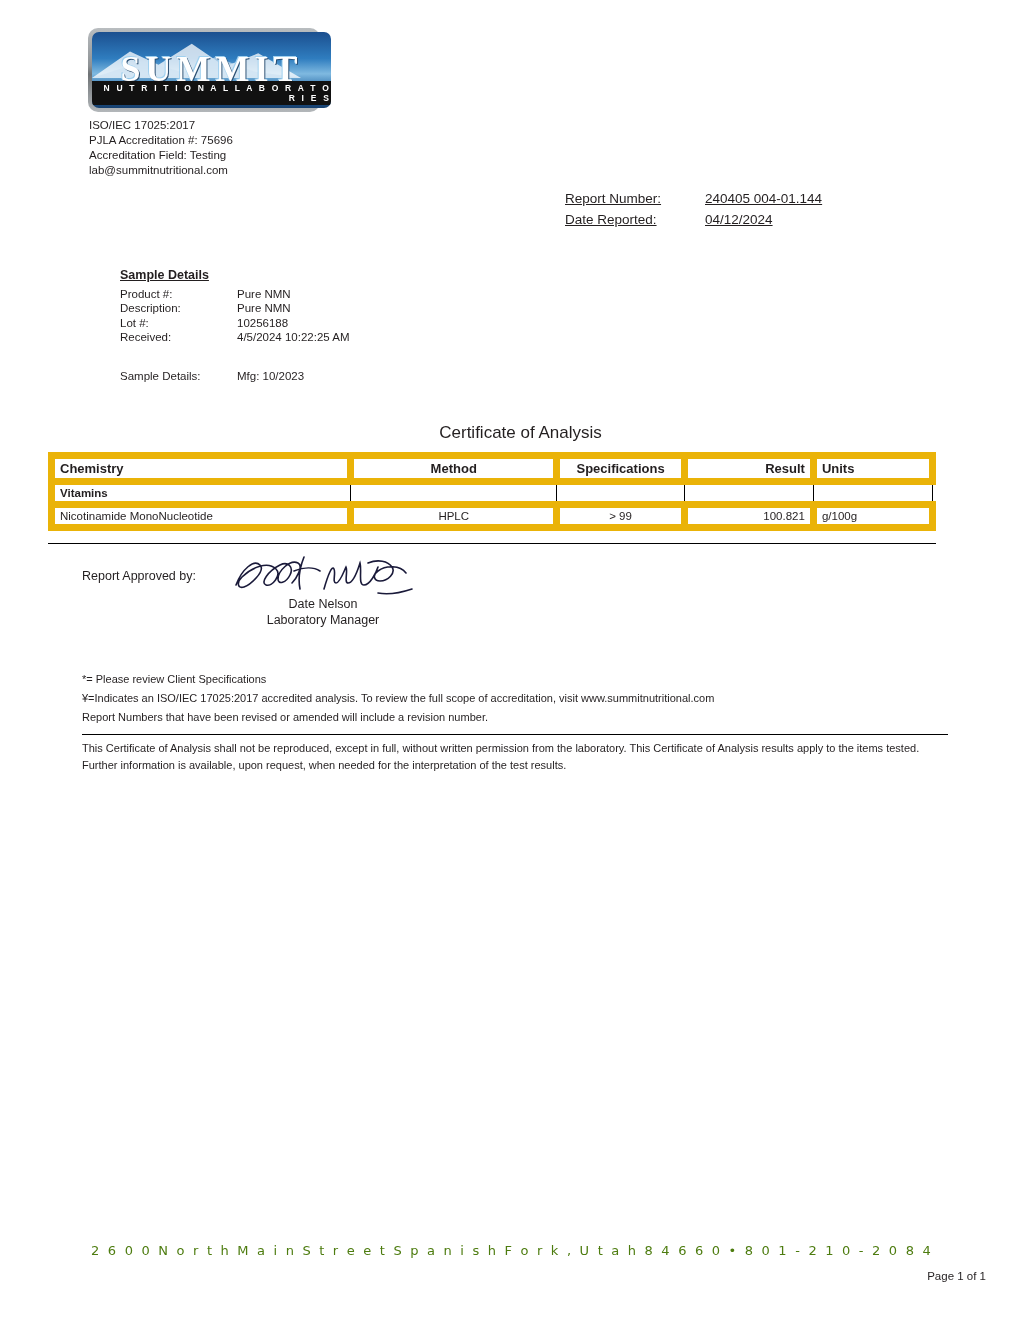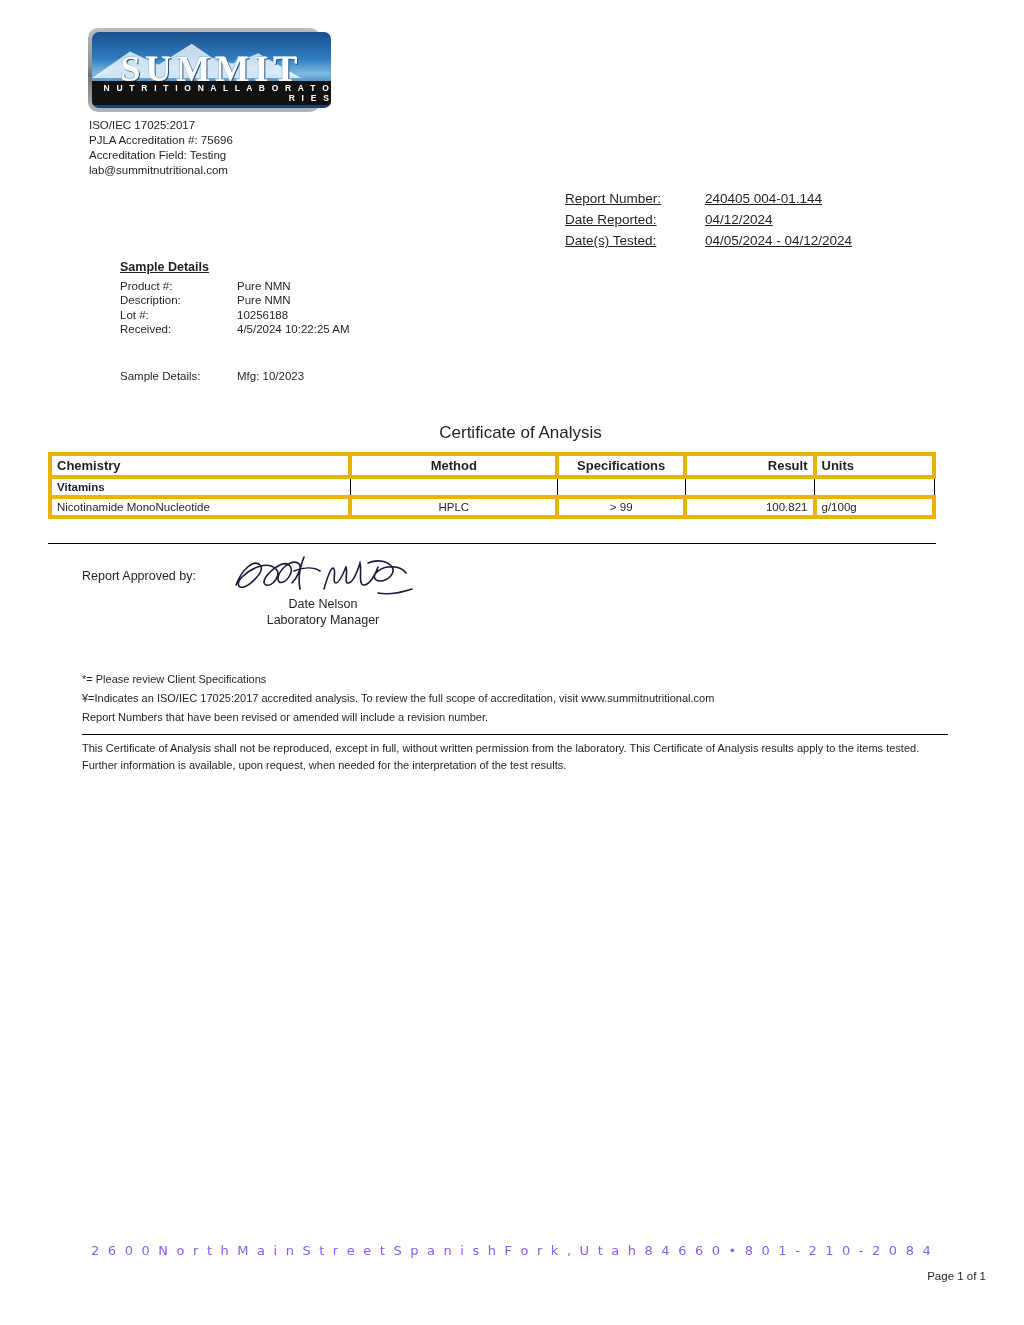--- a/index.html
+++ b/index.html
@@ -105,21 +105,21 @@
   
   .sect-title {
     font-weight: bold;
     font-size: 12.5px;
     text-decoration: underline;
     margin-bottom: 4px;
   }
   .sample-details {
     position: absolute;
     left: 120px;
-    top: 260px;
+    top: 268px;
     font-size: 11.5px;
     line-height: 14.5px;
   }
   .sample-details .row { display: flex; }
   .sample-details .lbl { width: 117px; }
   .sample-extra {
     position: absolute;
     left: 120px;
     top: 369px;
     font-size: 11.5px;
@@ -148,21 +148,21 @@
   
   .results {
     position: absolute;
     left: 48px;
     top: 452px;
     width: 888px;
     border-collapse: collapse;
     font-size: 11.5px;
   }
   .results th, .results td {
-    border: 4px solid #eab308;
+    border: 7px solid #eab308;
     padding: 2px 5px;
     height: 19px;
     box-sizing: border-box;
   }
   .results th {
     text-align: center;
     font-size: 13px;
     font-weight: bold;
   }
   .results .c-analyte { width: 302px; text-align: left; }
@@ -231,21 +231,21 @@
   .disclaimer p { margin: 0; }
 
   
   .footer-address {
     position: absolute;
     left: 0; right: 0;
     top: 1243px;
     text-align: center;
     font-size: 13px;
     letter-spacing: 2.2px;
-    color: #8b5cf6;
+    color: #4d7c0f;
     font-family: "DejaVu Sans", sans-serif;
   }
   .page-num {
     position: absolute;
     right: 38px;
     top: 1270px;
     font-size: 11.5px;
   }
 </style>
 </head>
@@ -275,24 +275,20 @@
   </div>
 
   <div class="report-meta">
     <div class="row">
       <div class="lbl">Report Number:</div>
       <div class="val">240405 004-01.144</div>
     </div>
     <div class="row">
       <div class="lbl">Date Reported:</div>
       <div class="val">04/12/2024</div>
-    </div>
-    <div class="row">
-      <div class="lbl">Date(s) Tested:</div>
-      <div class="val">04/05/2024 - 04/12/2024</div>
     </div>
   </div>
 
   <div class="sample-details">
     <div class="sect-title">Sample Details</div>
     <div class="row">
       <div class="lbl">Product #:</div>
       <div>Pure NMN</div>
     </div>
     <div class="row">

